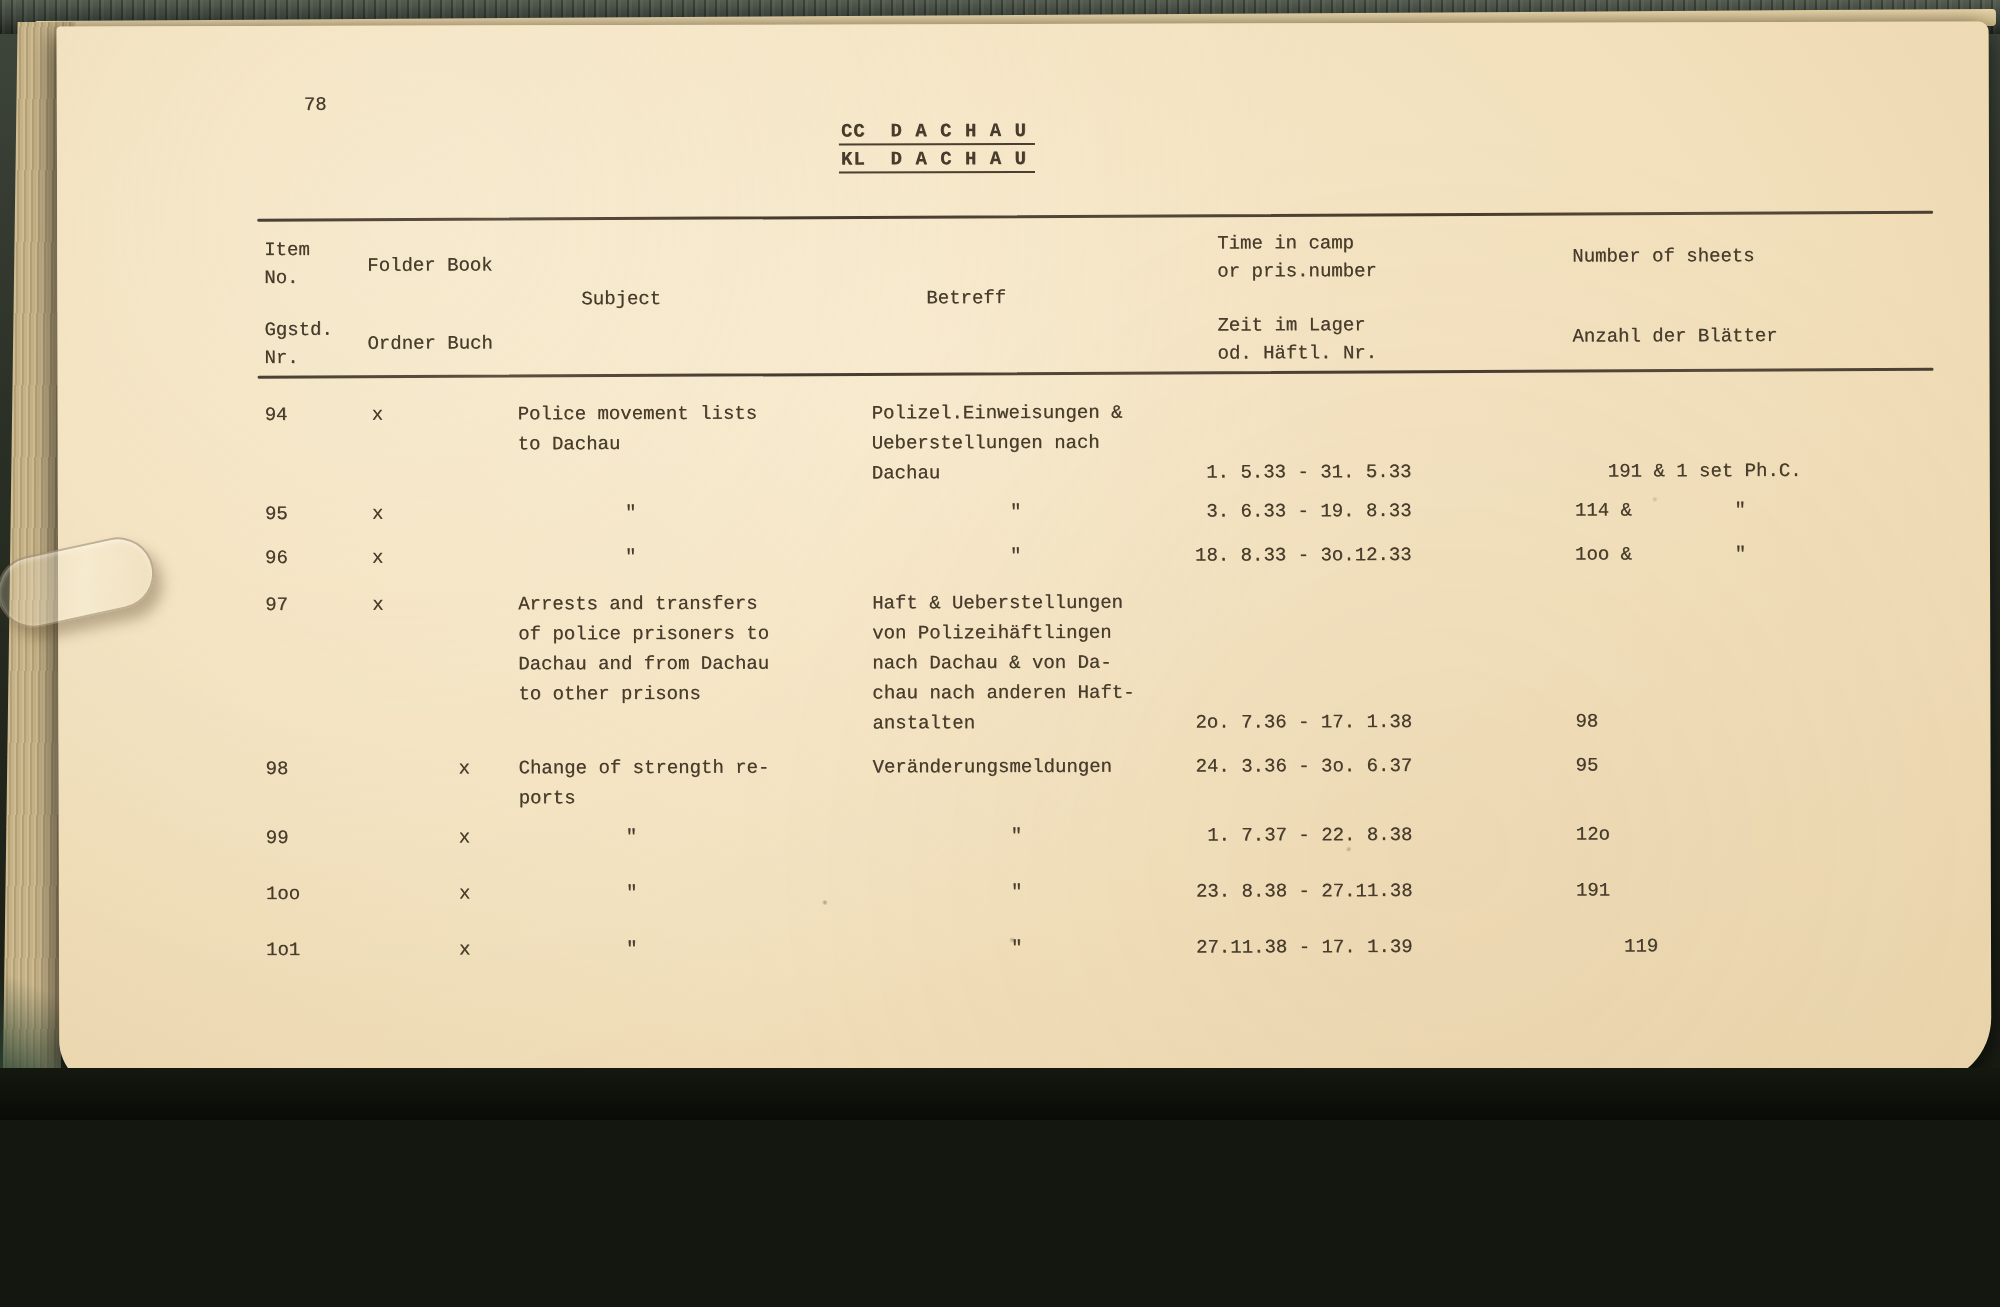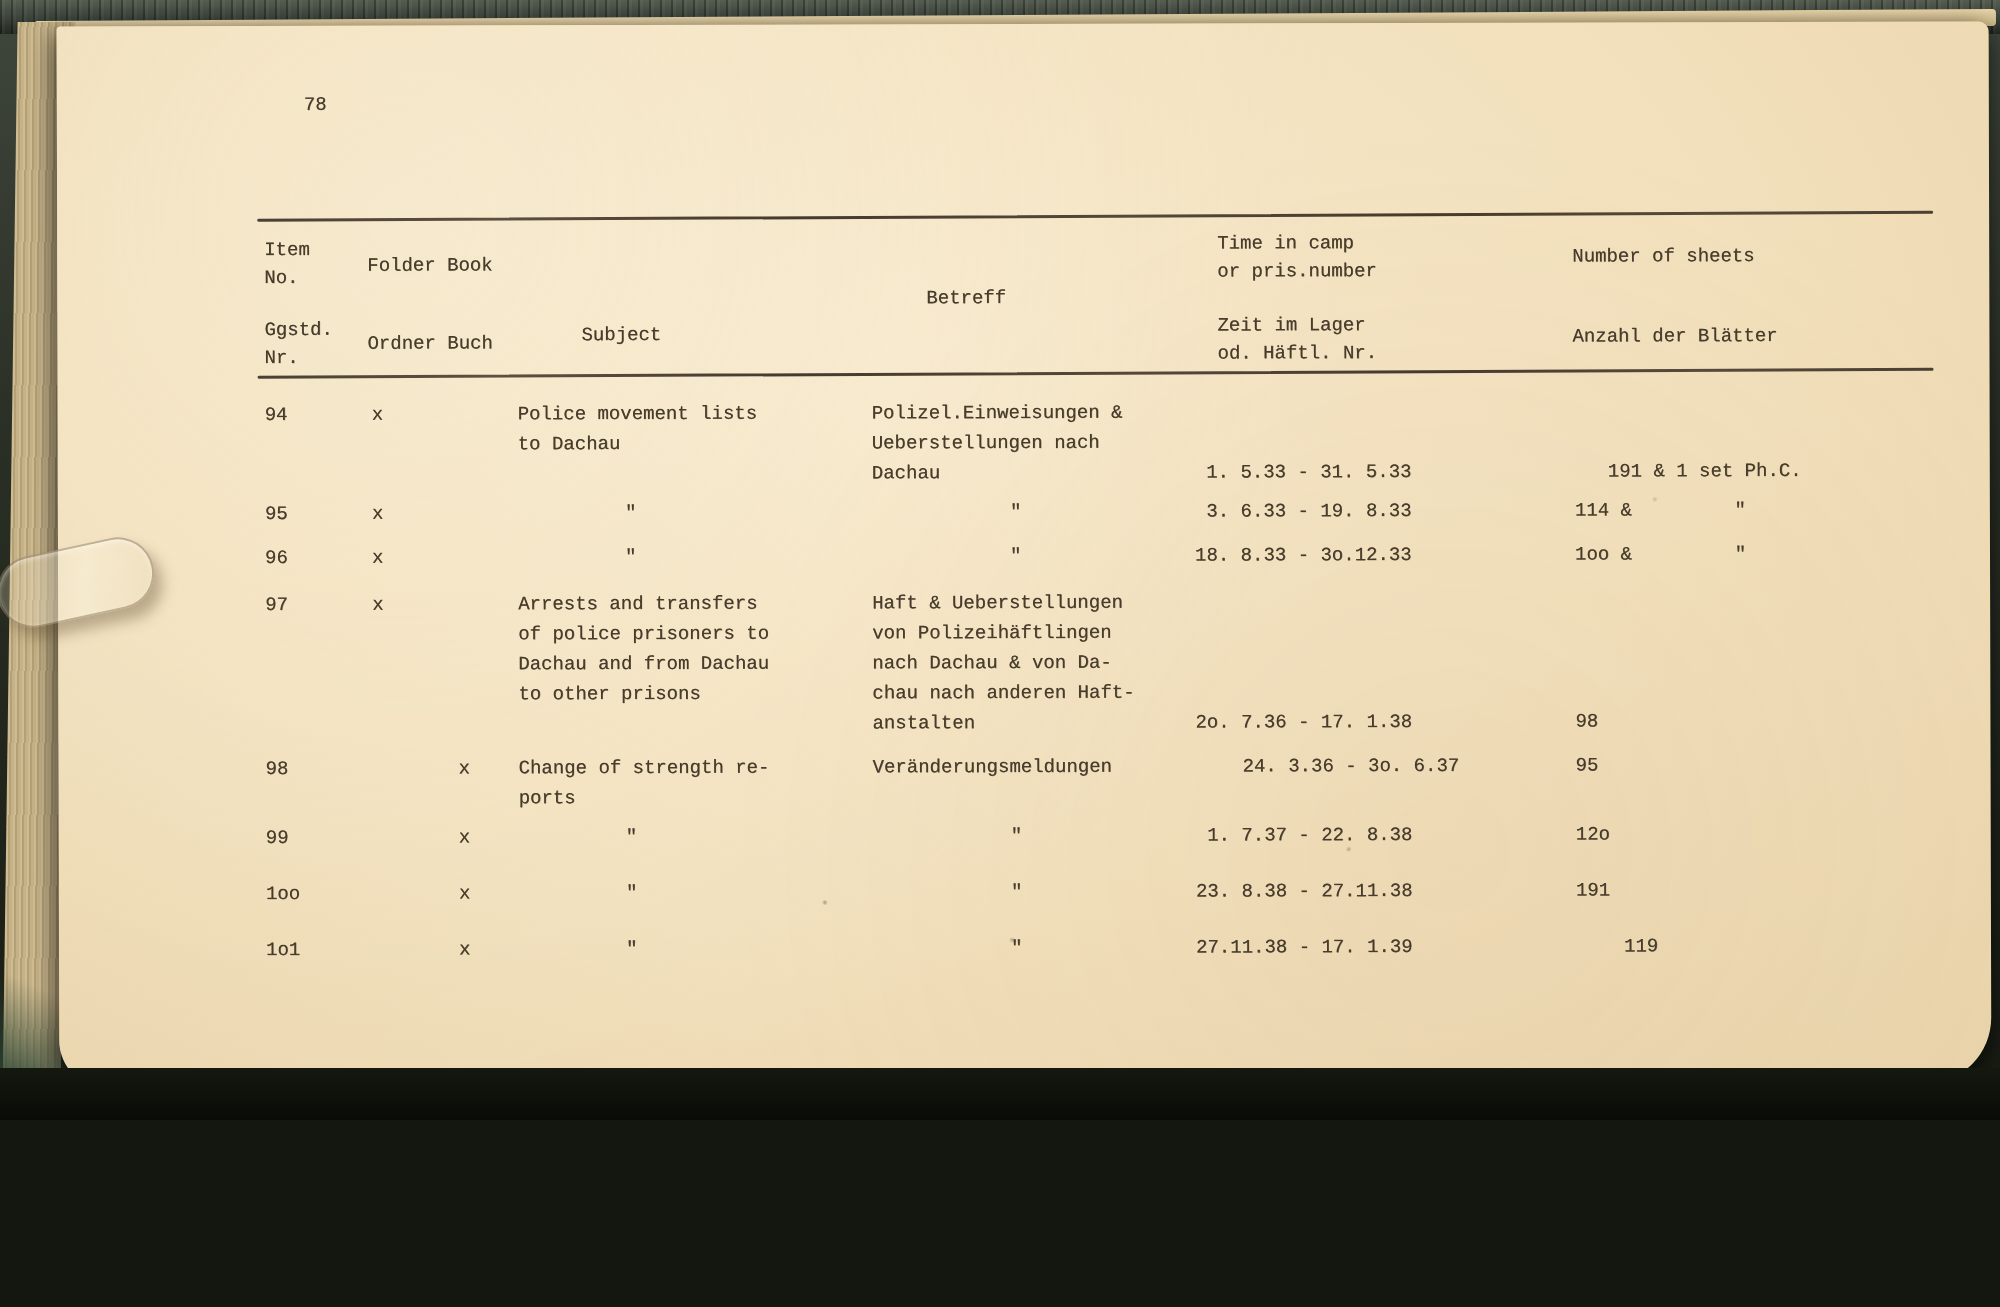--- a/index.html
+++ b/index.html
@@ -51,21 +51,21 @@
   .title-block{position:absolute;left:782px;top:96px;display:flex;flex-direction:column;gap:3px;}
   .title-line{display:inline-block;font-weight:bold;letter-spacing:1px;
     border-bottom:2.5px solid #4a3f30;padding:0 8px 1px 2px;white-space:pre;}
   .rule{position:absolute;height:3px;border-radius:2px;transform:rotate(-.12deg);
     background:linear-gradient(90deg,#4a4033 0%,#5c5040 14%,#443a2e 32%,#544839 52%,#443a2e 70%,#574a3c 86%,#4a4033 100%);}
   .rule1{left:200px;top:191px;width:1676px;}
   .rule2{left:200px;top:348px;width:1676px;height:2.6px;}
   .hcell{position:absolute;white-space:pre;line-height:28px;}
   .h-item-en{left:207px;top:210px;} .h-item-de{left:207px;top:290px;}
   .h-folder-en{left:310px;top:226px;text-align:center;} .h-folder-de{left:310px;top:304px;}
-  .h-subject{left:524px;top:260px;margin-top:36px;} .h-betreff{left:869px;top:260px;}
+  .h-subject{left:524px;top:260px;} .h-betreff{left:869px;top:260px;}
   .h-time-en{left:1160px;top:206px;} .h-time-de{left:1160px;top:288px;}
   .h-sheets-en{left:1515px;top:220px;} .h-sheets-de{left:1515px;top:300px;}
   
   #rows{position:absolute;inset:0;}
   .row{position:absolute;left:0;width:100%;}
   .row:nth-child(1){top:374px;} .row:nth-child(2){top:473px;}
   .row:nth-child(3){top:517px;} .row:nth-child(4){top:564px;}
   .row:nth-child(5){top:728px;} .row:nth-child(6){top:797px;}
   .row:nth-child(7){top:853px;} .row:nth-child(8){top:909px;}
   .cell{position:absolute;top:0;white-space:pre;line-height:30px;}
@@ -82,20 +82,24 @@
   <div class="pages-top-edge"></div>
   <div class="pages-left"></div>
   <div class="corner-green"></div>
 
   <div class="page">
     <div class="clip-tab"></div>
 
     <div class="content">
       <span class="abs page-number">78</span>
 
+      <div class="title-block">
+        <span class="title-line">CC  D A C H A U</span>
+        <span class="title-line">KL  D A C H A U</span>
+      </div>
 
       <div class="rule rule1"></div>
 
       <span class="hcell h-item-en">Item
 No.</span>
       <span class="hcell h-folder-en">Folder Book</span>
       <span class="hcell h-subject">Subject</span>
       <span class="hcell h-betreff">Betreff</span>
       <span class="hcell h-time-en">Time in camp
 or pris.number</span>
@@ -151,21 +155,21 @@
 anstalten</span>
             <span class="cell c-time" style="top: 120px;">2o. 7.36 - 17. 1.38</span>
             <span class="cell c-sheets" style="top: 120px;">98</span>
           </div>
           <div class="row">
             <span class="cell c-item">98</span>
             <span class="cell c-book">x</span>
             <span class="cell c-subject">Change of strength re-
 ports</span>
             <span class="cell c-betreff">Veränderungsmeldungen</span>
-            <span class="cell c-time" style="top: 0px; margin-left: 47px;">24. 3.36 - 3o. 6.37</span>
+            <span class="cell c-time" style="top: 0px;">24. 3.36 - 3o. 6.37</span>
             <span class="cell c-sheets" style="top: 0px;">95</span>
           </div>
           <div class="row">
             <span class="cell c-item">99</span>
             <span class="cell c-book">x</span>
             <span class="cell c-subject ditto">"</span>
             <span class="cell c-betreff ditto">"</span>
             <span class="cell c-time" style="top: 0px;"> 1. 7.37 - 22. 8.38</span>
             <span class="cell c-sheets" style="top: 0px;">12o</span>
           </div>

